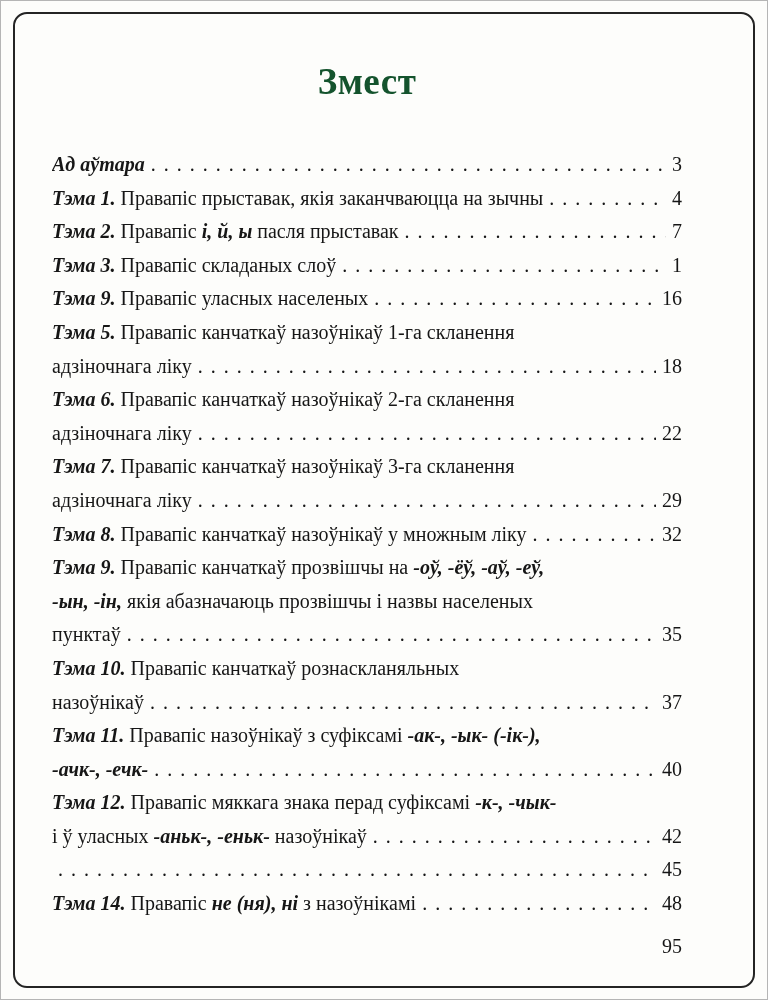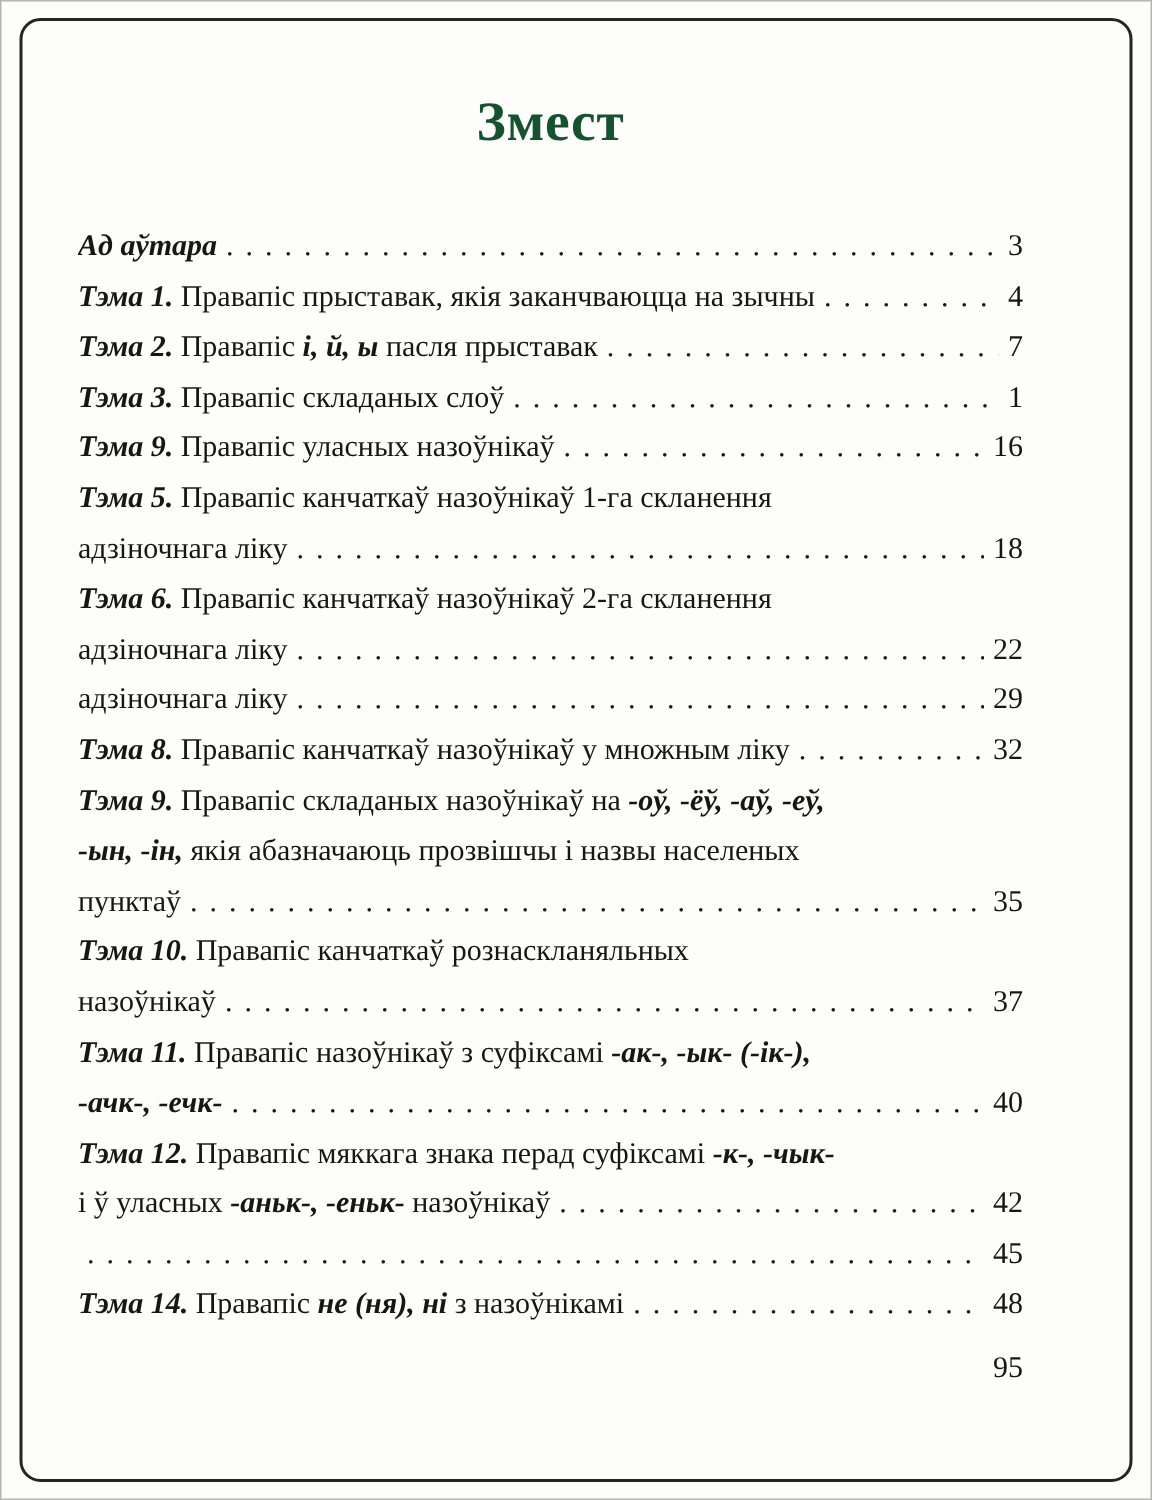--- a/index.html
+++ b/index.html
@@ -112,21 +112,21 @@
       </div>
       <div class="entry">
         <div class="line last">
           <span class="segs"><span class="seg-bi">Тэма 3.</span><span class="seg-n"> Правапіс складаных слоў</span></span>
           <span class="dots">. . . . . . . . . . . . . . . . . . . . . . . . . . . . . . . . . . . . . . . . . . . . . . . . . . . . . . . . . . . . . . . . . . . . . . . . . . . . . . . . . . . . . . . . . . . . . . . . . . . . . . . . . . . . . . . . . . . . . . . .</span>
           <span class="pagenum">1</span>
         </div>
       </div>
       <div class="entry">
         <div class="line last">
-          <span class="segs"><span class="seg-bi">Тэма 9.</span><span class="seg-n"> Правапіс уласных назоўнікаў</span></span>
+          <span class="segs"><span class="seg-bi">Тэма 9.</span><span class="seg-n"> Правапіс уласных населеных</span></span>
           <span class="dots">. . . . . . . . . . . . . . . . . . . . . . . . . . . . . . . . . . . . . . . . . . . . . . . . . . . . . . . . . . . . . . . . . . . . . . . . . . . . . . . . . . . . . . . . . . . . . . . . . . . . . . . . . . . . . . . . . . . . . . . .</span>
           <span class="pagenum">16</span>
         </div>
       </div>
       <div class="entry">
         <div class="line"><span class="segs"><span class="seg-bi">Тэма 5.</span><span class="seg-n"> Правапіс канчаткаў назоўнікаў 1-га скланення</span></span></div>
         <div class="line last">
           <span class="segs"><span class="seg-n">адзіночнага ліку</span></span>
           <span class="dots">. . . . . . . . . . . . . . . . . . . . . . . . . . . . . . . . . . . . . . . . . . . . . . . . . . . . . . . . . . . . . . . . . . . . . . . . . . . . . . . . . . . . . . . . . . . . . . . . . . . . . . . . . . . . . . . . . . . . . . . .</span>
           <span class="pagenum">18</span>
@@ -134,35 +134,36 @@
       </div>
       <div class="entry">
         <div class="line"><span class="segs"><span class="seg-bi">Тэма 6.</span><span class="seg-n"> Правапіс канчаткаў назоўнікаў 2-га скланення</span></span></div>
         <div class="line last">
           <span class="segs"><span class="seg-n">адзіночнага ліку</span></span>
           <span class="dots">. . . . . . . . . . . . . . . . . . . . . . . . . . . . . . . . . . . . . . . . . . . . . . . . . . . . . . . . . . . . . . . . . . . . . . . . . . . . . . . . . . . . . . . . . . . . . . . . . . . . . . . . . . . . . . . . . . . . . . . .</span>
           <span class="pagenum">22</span>
         </div>
       </div>
       <div class="entry">
+        <div class="line"><span class="segs"><span class="seg-bi">Тэма 7.</span><span class="seg-n"> Правапіс канчаткаў назоўнікаў 3-га скланення</span></span></div>
         <div class="line last">
           <span class="segs"><span class="seg-n">адзіночнага ліку</span></span>
           <span class="dots">. . . . . . . . . . . . . . . . . . . . . . . . . . . . . . . . . . . . . . . . . . . . . . . . . . . . . . . . . . . . . . . . . . . . . . . . . . . . . . . . . . . . . . . . . . . . . . . . . . . . . . . . . . . . . . . . . . . . . . . .</span>
           <span class="pagenum">29</span>
         </div>
       </div>
       <div class="entry">
         <div class="line last">
           <span class="segs"><span class="seg-bi">Тэма 8.</span><span class="seg-n"> Правапіс канчаткаў назоўнікаў у множным ліку</span></span>
           <span class="dots">. . . . . . . . . . . . . . . . . . . . . . . . . . . . . . . . . . . . . . . . . . . . . . . . . . . . . . . . . . . . . . . . . . . . . . . . . . . . . . . . . . . . . . . . . . . . . . . . . . . . . . . . . . . . . . . . . . . . . . . .</span>
           <span class="pagenum">32</span>
         </div>
       </div>
       <div class="entry">
-        <div class="line"><span class="segs"><span class="seg-bi">Тэма 9.</span><span class="seg-n"> Правапіс складаных назоўнікаў на </span><span class="seg-bi">-оў, -ёў, -аў, -еў,</span></span></div>
+        <div class="line"><span class="segs"><span class="seg-bi">Тэма 9.</span><span class="seg-n"> Правапіс канчаткаў прозвішчы на </span><span class="seg-bi">-оў, -ёў, -аў, -еў,</span></span></div>
         <div class="line"><span class="segs"><span class="seg-bi">-ын, -ін,</span><span class="seg-n"> якія абазначаюць прозвішчы і назвы населеных</span></span></div>
         <div class="line last">
           <span class="segs"><span class="seg-n">пунктаў</span></span>
           <span class="dots">. . . . . . . . . . . . . . . . . . . . . . . . . . . . . . . . . . . . . . . . . . . . . . . . . . . . . . . . . . . . . . . . . . . . . . . . . . . . . . . . . . . . . . . . . . . . . . . . . . . . . . . . . . . . . . . . . . . . . . . .</span>
           <span class="pagenum">35</span>
         </div>
       </div>
       <div class="entry">
         <div class="line"><span class="segs"><span class="seg-bi">Тэма 10.</span><span class="seg-n"> Правапіс канчаткаў рознаскланяльных</span></span></div>
         <div class="line last">

